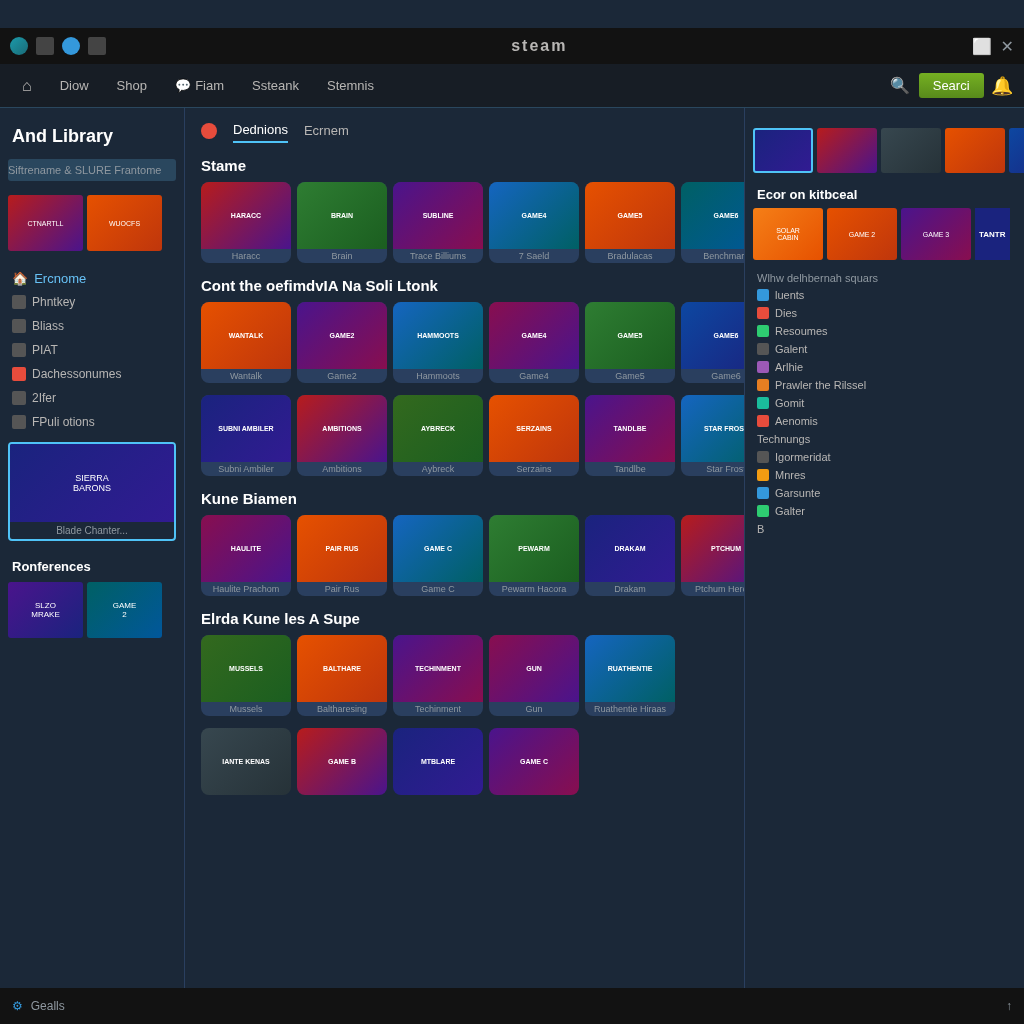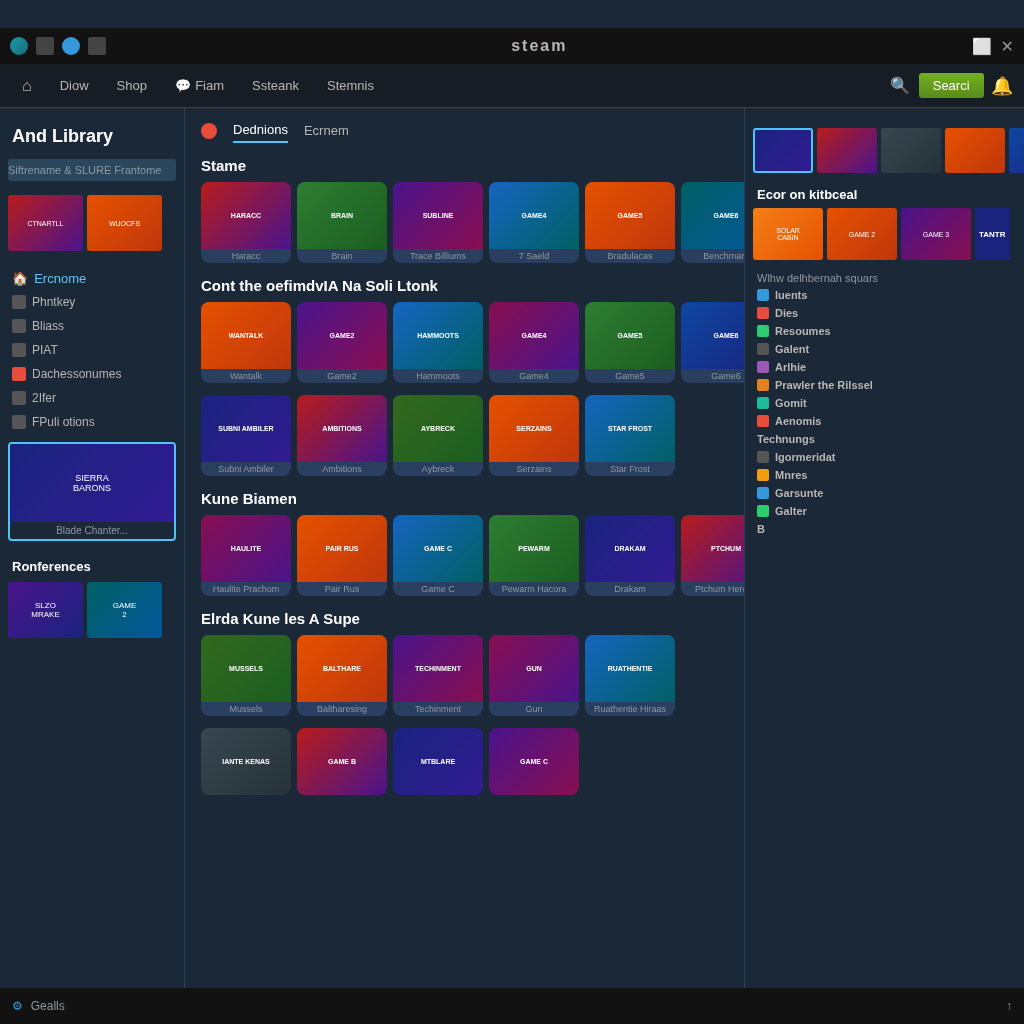--- a/index.html
+++ b/index.html
@@ -318,21 +318,20 @@
       color: #8f98a0;
     }
     .right-panel-item {
       padding: 3px 12px;
       font-size: 11px;
       color: #b8b6b4;
       cursor: pointer;
       display: flex;
       align-items: center;
       gap: 6px;
-      font-weight: bold;
     }
     .right-panel-item-icon {
       width: 12px;
       height: 12px;
       background: #555;
       border-radius: 2px;
       display: inline-block;
       flex-shrink: 0;
     }
 
@@ -569,20 +568,26 @@
           </div>
         <div class="game-card-label">Aybreck</div>
       </div>
       <div class="game-card">
         <div class="game-card-img gc4" style="width:90px;height:67px;">
             <span style="font-size:7px;color:white;padding:2px;text-align:center;">SERZAINS</span>
           </div>
         <div class="game-card-label">Serzains</div>
       </div>
       <div class="game-card">
+        <div class="game-card-img gc5" style="width:90px;height:67px;">
+            <span style="font-size:7px;color:white;padding:2px;text-align:center;">TANDLBE</span>
+          </div>
+        <div class="game-card-label">Tandlbe</div>
+      </div>
+      <div class="game-card">
         <div class="game-card-img gc2" style="width:90px;height:67px;">
             <span style="font-size:7px;color:white;padding:2px;text-align:center;">STAR FROST</span>
           </div>
         <div class="game-card-label">Star Frost</div>
       </div>
 
     </div>
 
     <div class="section-title-row">Kune Biamen</div>
     <div class="game-row">

